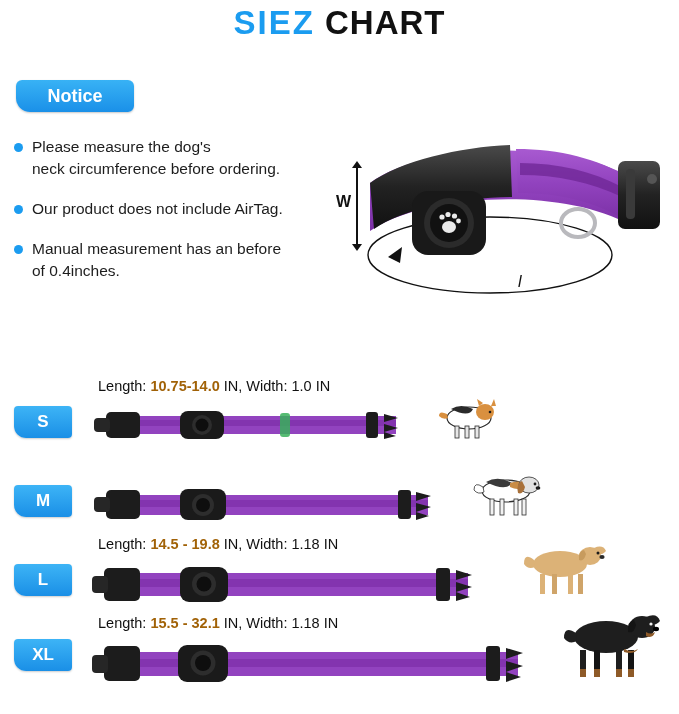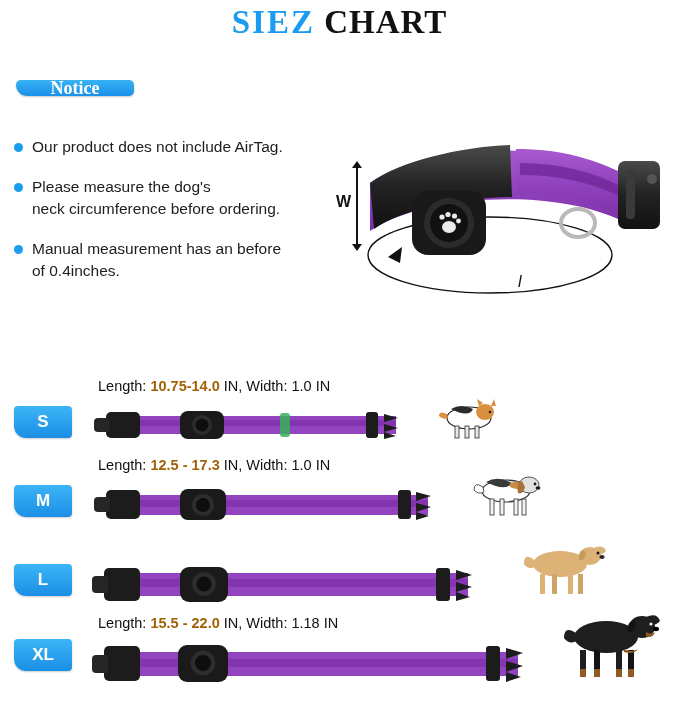--- a/index.html
+++ b/index.html
@@ -17,44 +17,42 @@
   }
 
   
   .title {
     text-align: center;
     font-size: 33px;
     font-weight: bold;
     letter-spacing: 1px;
     padding-top: 4px;
     color: #111111;
-    font-family: Liberation Serif, serif;
   }
   .title .siez {
     color: #1b9cf0;
     letter-spacing: 2px;
   }
   .title .chart {
     color: #111111;
   }
 
   
   .notice-badge {
     position: absolute;
     left: 16px;
     top: 80px;
     width: 118px;
-    height: 16px;
+    height: 32px;
     background: linear-gradient(180deg, #38b2f5 0%, #1a90e8 100%);
     border-radius: 6px 6px 6px 14px;
     box-shadow: 0 1px 2px rgba(0,0,0,0.22);
     display: flex;
     align-items: center;
     justify-content: center;
-    font-family: Liberation Serif, serif;
   }
   .notice-badge span {
     color: #ffffff;
     font-size: 18px;
     font-weight: bold;
   }
 
   
   .notice-list {
     position: absolute;
@@ -186,26 +184,26 @@
   <span class="chart">CHART</span>
 </div>
 
 <div class="notice-badge">
   <span>Notice</span>
 </div>
 
 <div class="notice-list">
   <div class="notice-item">
     <div class="bullet"></div>
-    <div class="notice-text">Our product does not include AirTag.</div>
+    <div class="notice-text" style="white-space:pre-line">Please measure the dog's
+neck circumference before ordering.</div>
   </div>
   <div class="notice-item">
     <div class="bullet"></div>
-    <div class="notice-text" style="white-space:pre-line">Please measure the dog's
-neck circumference before ordering.</div>
+    <div class="notice-text">Our product does not include AirTag.</div>
   </div>
   <div class="notice-item">
     <div class="bullet"></div>
     <div class="notice-text" style="white-space:pre-line">Manual measurement has an before
 of 0.4inches.</div>
   </div>
 </div>
 
 <div class="hero">
   <div class="w-label">W</div>
@@ -293,23 +291,20 @@
         <rect x="40" y="30" width="4" height="12" fill="#e8e8e8" stroke="#2a2a2a" stroke-width="0.8"></rect>
         <path d="M12 18 q-8 -4 -8 2 q4 4 9 2 z" fill="#d9903f"></path>
       </svg>
     </div>
   </div>
 
   <div class="size-row">
     <div class="tag" style="top:28px;">
       <span>M</span>
     </div>
-    <div class="spec">
-      <span>Length: </span><span class="num">12.5 - 17.3</span><span> IN,</span><span>  Width: 1.0 IN</span>
-    </div>
     <div class="collar-wrap">
       <svg width="380" height="48" viewBox="0 0 380 48">
         <rect x="44" y="14" width="300" height="20" fill="#9243bf"></rect>
         <rect x="44" y="19" width="300" height="7" fill="#7d2ea8" opacity="0.7"></rect>
         <rect x="22" y="9" width="34" height="29" rx="5" fill="#1c1c1c"></rect>
         <rect x="10" y="16" width="16" height="15" rx="4" fill="#262626"></rect>
         <rect x="96" y="8" width="46" height="31" rx="8" fill="#1a1a1a"></rect>
         <circle cx="119" cy="24" r="11" fill="#2d2d2d"></circle>
         <circle cx="119" cy="24" r="7" fill="#0e0e0e"></circle>
         <rect x="314" y="9" width="13" height="29" rx="3" fill="#1c1c1c"></rect>
@@ -333,20 +328,23 @@
         <rect x="50" y="30" width="4" height="16" fill="#f2f2f2" stroke="#2f2f2f" stroke-width="0.8"></rect>
         <path d="M11 18 q-9 -6 -9 3 q4 5 10 2 z" fill="#ffffff" stroke="#2f2f2f" stroke-width="0.8"></path>
       </svg>
     </div>
   </div>
 
   <div class="size-row">
     <div class="tag" style="top:28px;">
       <span>L</span>
     </div>
+    <div class="spec">
+      <span>Length: </span><span class="num">14.5 - 19.8</span><span> IN,</span><span>  Width: 1.18 IN</span>
+    </div>
     <div class="collar-wrap">
       <svg width="420" height="50" viewBox="0 0 420 50">
         <rect x="44" y="13" width="340" height="23" fill="#9243bf"></rect>
         <rect x="44" y="19" width="340" height="8" fill="#7d2ea8" opacity="0.7"></rect>
         <rect x="20" y="8" width="36" height="33" rx="5" fill="#1c1c1c"></rect>
         <rect x="8" y="16" width="16" height="17" rx="4" fill="#262626"></rect>
         <rect x="96" y="7" width="48" height="35" rx="9" fill="#1a1a1a"></rect>
         <circle cx="120" cy="24" r="12" fill="#2d2d2d"></circle>
         <circle cx="120" cy="24" r="7.5" fill="#0e0e0e"></circle>
         <rect x="352" y="8" width="14" height="33" rx="3" fill="#1c1c1c"></rect>
@@ -370,21 +368,21 @@
         <path d="M12 22 q-10 -8 -10 4 q4 6 11 3 z" fill="#dcb277"></path>
       </svg>
     </div>
   </div>
 
   <div class="size-row">
     <div class="tag" style="top:24px;">
       <span>XL</span>
     </div>
     <div class="spec">
-      <span>Length: </span><span class="num">15.5 - 22.0</span><span> IN,</span><span>  Width: 1.18 IN</span>
+      <span>Length: </span><span class="num">15.5 - 32.1</span><span> IN,</span><span>  Width: 1.18 IN</span>
     </div>
     <div class="collar-wrap">
       <svg width="470" height="52" viewBox="0 0 470 52">
         <rect x="44" y="13" width="390" height="24" fill="#9243bf"></rect>
         <rect x="44" y="20" width="390" height="8" fill="#7d2ea8" opacity="0.7"></rect>
         <rect x="20" y="7" width="36" height="35" rx="5" fill="#1c1c1c"></rect>
         <rect x="8" y="16" width="16" height="18" rx="4" fill="#262626"></rect>
         <rect x="94" y="6" width="50" height="37" rx="9" fill="#1a1a1a"></rect>
         <circle cx="119" cy="24" r="12.5" fill="#2d2d2d"></circle>
         <circle cx="119" cy="24" r="8" fill="#0e0e0e"></circle>

